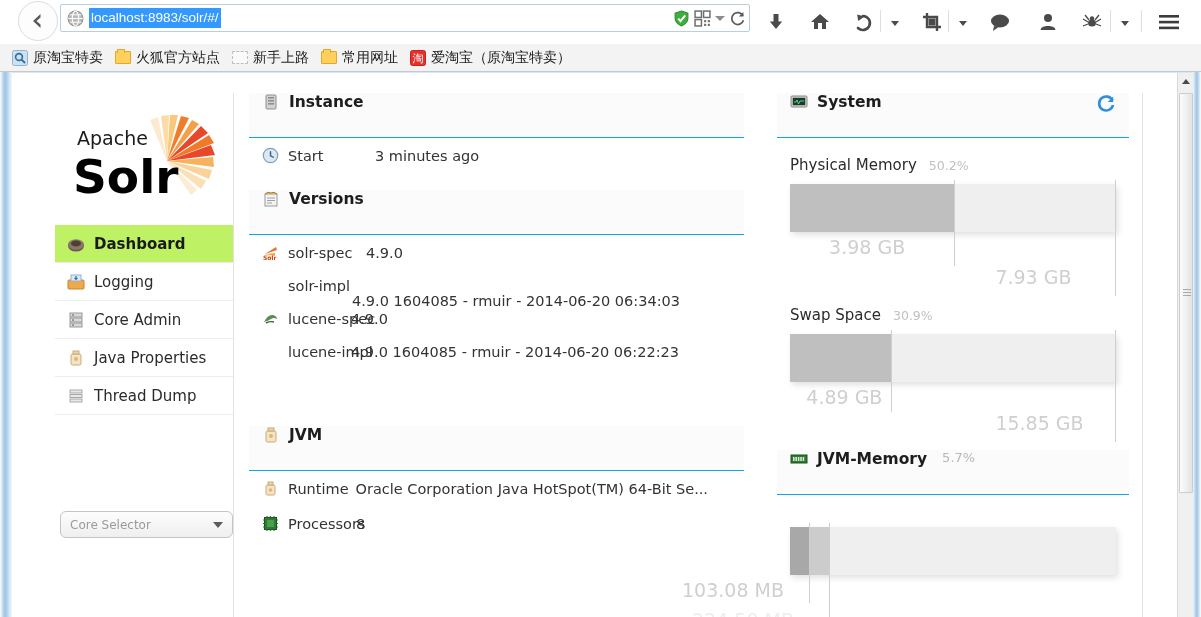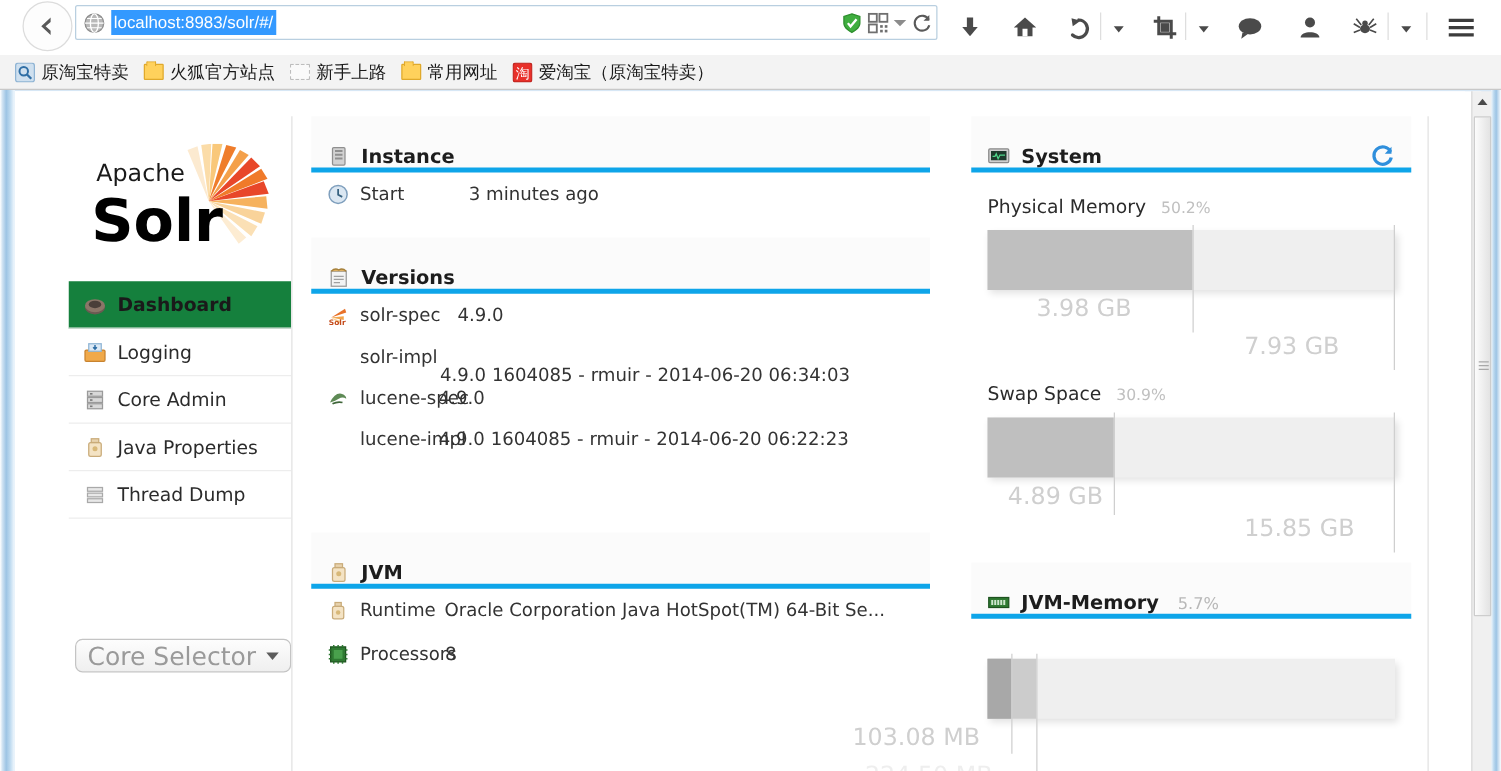--- a/index.html
+++ b/index.html
@@ -101,48 +101,48 @@
   #sidebar { position:absolute; left:0; top:0; width:221px; height:544px; background:#fff; }
   #logo { position:absolute; left:43px; top:42px; width:170px; height:95px; }
 
   #nav { position:absolute; left:43px; top:152px; width:178px; }
   .nav-item {
     height:38px; display:flex; align-items:center; gap:9px;
     padding-left:12px; border-bottom:1px solid #ededed;
     font-size:15px; color:#2b2b2b;
     font-family:"DejaVu Sans", sans-serif;
   }
-  .nav-item.active { background:#15803d; font-weight:bold; color:#1a1a1a; }
+  .nav-item.active { background:#bef264; font-weight:bold; color:#1a1a1a; }
   .nav-item .nv-ico { width:18px;height:18px;flex:0 0 auto;display:block; }
 
   #core-selector {
     position:absolute; left:48px; top:438px; width:173px; height:27px;
     border:1px solid #c4c4c4; border-radius:6px;
     background:linear-gradient(to bottom,#fdfdfd,#efefef);
     display:flex; align-items:center; justify-content:space-between;
-    padding:0 9px; font-size:20px; color:#9a9a9a;
+    padding:0 9px; font-size:12px; color:#9a9a9a;
     font-family:"DejaVu Sans", sans-serif;
   }
   #core-selector .cs-caret {
     width:0;height:0;border-left:5px solid transparent;border-right:5px solid transparent;
     border-top:6px solid #5c5c5c;
   }
 
   
   #content {
     position:absolute; left:221px; top:20px; width:910px; height:524px;
     border-left:1px solid #e2e2e2; border-right:1px solid #e2e2e2;
     background:#ffffff;
   }
   .col-left  { position:absolute; left:15px;  top:0; width:495px; }
   .col-right { position:absolute; left:543px; top:0; width:352px; }
 
   .block-head {
-    display:flex; align-items:flex-end; gap:9px;
-    height:45px; border-bottom:4px solid #0ea5e9;
+    display:flex; align-items:flex-start; gap:9px;
+    height:45px; border-bottom:1px solid #0ea5e9;
     background:#fbfbfb;
     font-size:15.5px; font-weight:bold; color:#1d1d1d;
     padding-left:13px;
     font-family:"DejaVu Sans", sans-serif;
   }
   .block-head .bh-ico { width:18px; height:18px; flex:0 0 auto; display:block; }
   .block-head .pct {
     font-weight:normal; font-size:13px; color:#b8b8b8; margin-left:6px;
   }
   .block-head .reload {

